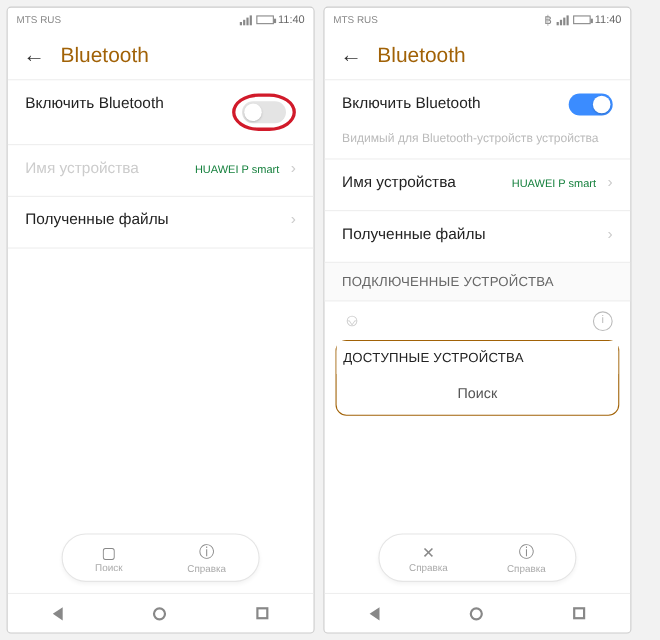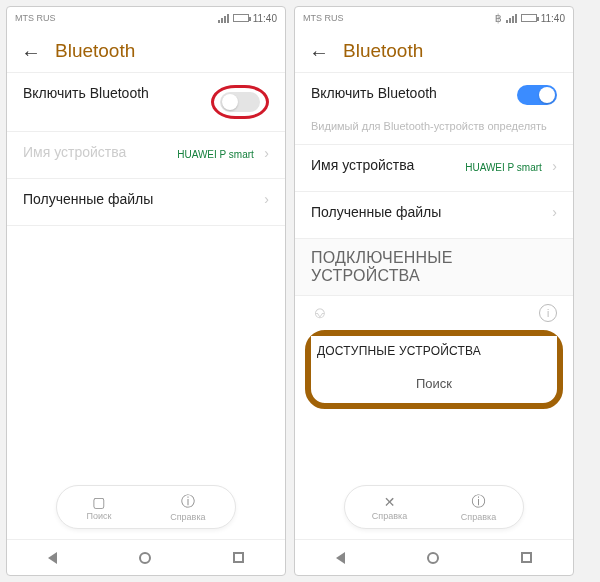--- a/index.html
+++ b/index.html
@@ -70,41 +70,41 @@
     border: 3px solid #d11a2a; border-radius: 50%/60%;
     padding: 4px 6px; display: inline-flex;
   }
   .helptext {
     font-size: 12px; color: #bbb; line-height: 1.5;
     padding: 6px 16px 12px 16px;
   }
   .helptext .link { color: #4a7bd8; }
   .section {
     background: #fafafa;
-    font-size: 16px; color: #666;
+    font-size: 12px; color: #666;
     padding: 10px 16px;
     border-top: 1px solid #eee;
     border-bottom: 1px solid #eee;
     letter-spacing: 0.2px;
   }
   .device-row {
     display: flex; align-items: center; gap: 10px;
     padding: 8px 16px;
   }
   .device-icon { color: #ccc; font-size: 16px; width: 18px; text-align: center; }
   .device-info { flex: 1; }
   .device-name { font-size: 13px; color: #bbb; }
   .device-status { font-size: 10px; color: #ccc; }
   .info-icon {
     width: 18px; height: 18px; border: 1px solid #bbb; border-radius: 50%;
     display: flex; align-items: center; justify-content: center;
     font-size: 10px; color: #bbb;
   }
   .ring-teal {
-    border: 6px solid #a16207; border-radius: 20px;
+    border: 1px solid #a16207; border-radius: 10px;
     margin: 0 10px; padding: 0;
   }
   .ring-teal .section { background: #fff; border: none; font-size: 12px; color: #222; font-weight: 500; padding: 8px 6px; }
   .ring-teal .search-row { text-align: center; font-size: 13px; color: #555; padding: 10px 0 12px 0; }
   .value-right { font-size: 10px; color: #15803d; margin-right: 6px; margin-left: 48px; }
   .spacer { flex: 1; }
   .bottom-pill {
     margin: 0 auto 10px auto;
     width: 180px; height: 44px;
     border: 1px solid #e5e5e5; border-radius: 22px;
@@ -223,21 +223,21 @@
   <div class="header">
     <span class="back-arrow">←</span>
     <span class="title">Bluetooth</span>
   </div>
   <div class="divider"></div>
 
   <div class="row" style="padding-bottom:2px">
     <span class="row-label">Включить Bluetooth</span>
     <span class="toggle on"></span>
   </div>
-  <div class="row-sub">Видимый для Bluetooth-устройств определять</div>
+  <div class="row-sub">Видимый для Bluetooth-устройств устройства</div>
   <div class="divider"></div>
 
   <div class="row">
     <span class="row-label">Имя устройства</span>
     <span>
       <span class="value-right">HUAWEI P smart</span>
       <span class="chevron">›</span>
     </span>
   </div>
   <div class="divider"></div>

